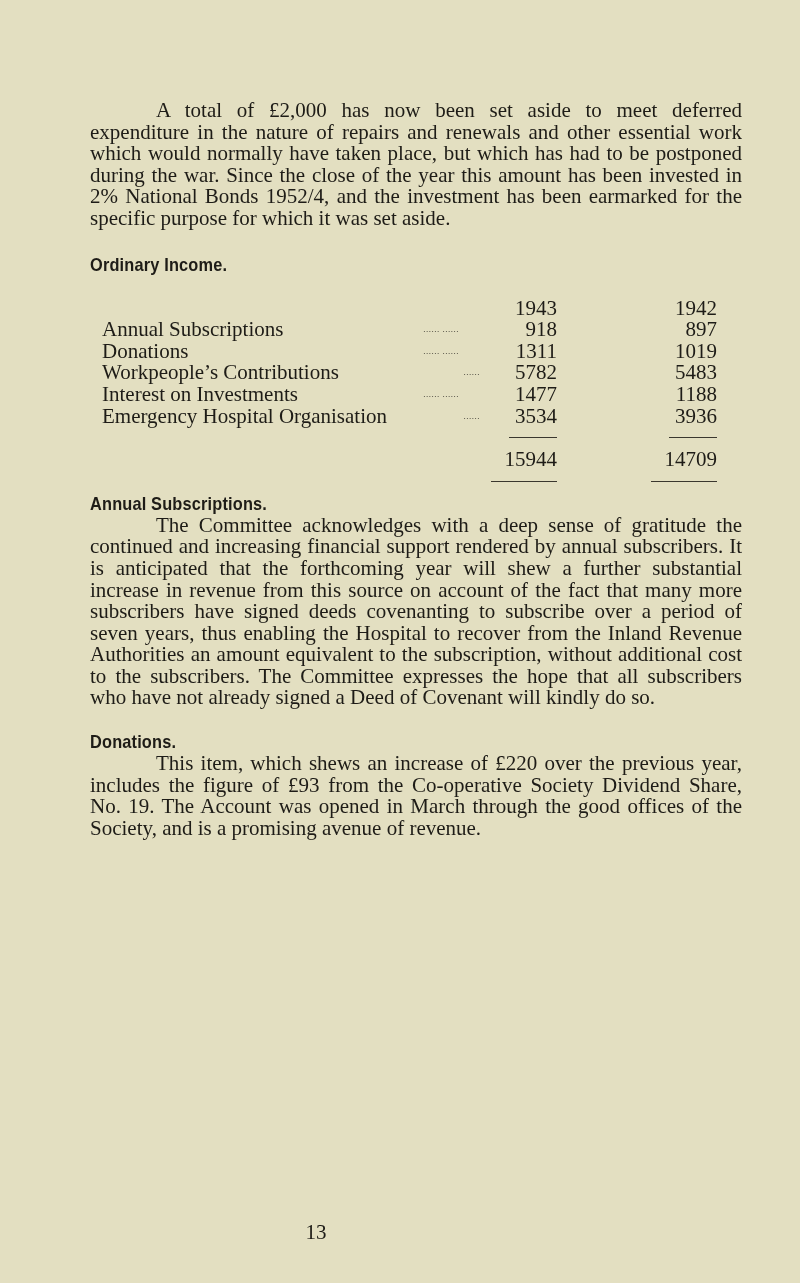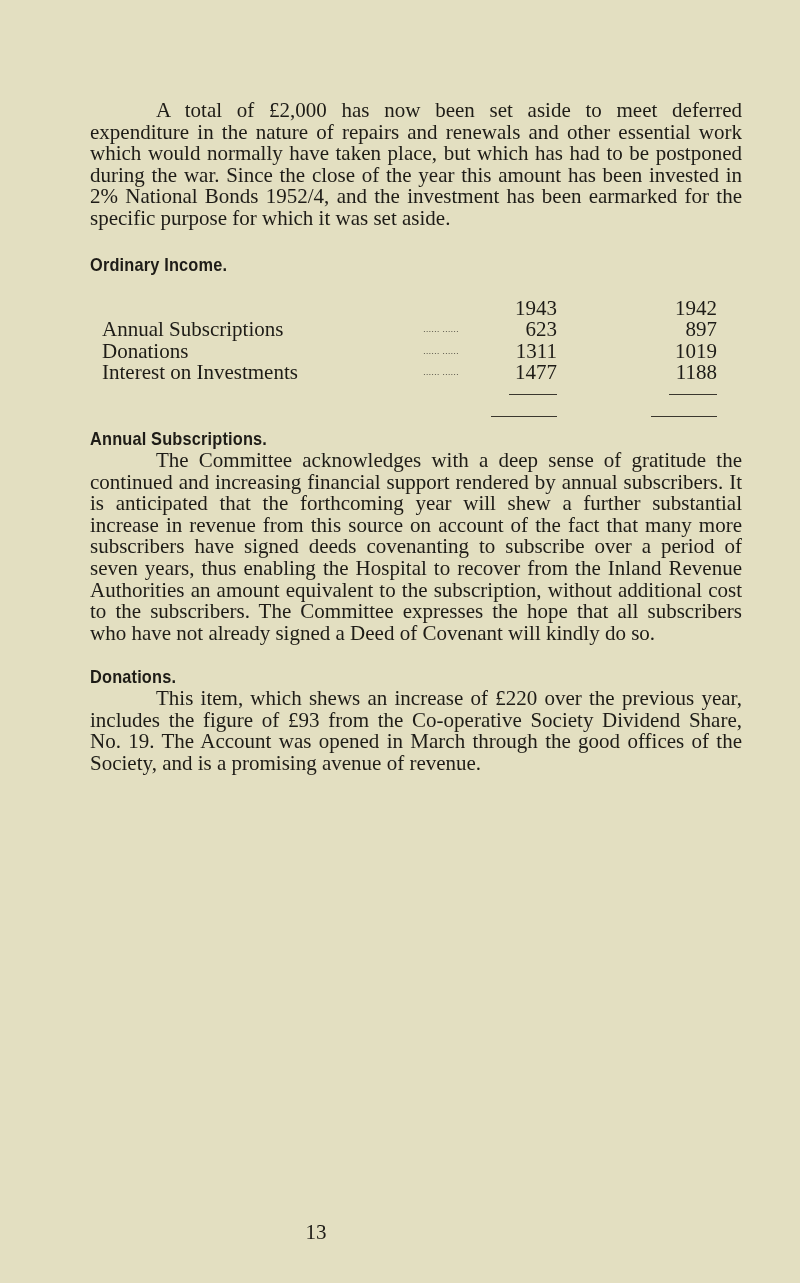--- a/index.html
+++ b/index.html
@@ -72,48 +72,69 @@
         <th style="width:78px"></th>
         <th class="num">1943</th>
         <th class="spacer"></th>
         <th class="num2" style="width:40px;text-align:right">1942</th>
       </tr>
     </thead>
     <tbody>
       <tr>
         <td class="label">Annual Subscriptions</td>
         <td class="dots">......   ......</td>
-        <td class="num">623</td>
+        <td class="num">918</td>
         <td class="spacer"></td>
         <td class="num2" style="width:40px">897</td>
       </tr>
       <tr>
         <td class="label">Donations</td>
         <td class="dots">......   ......</td>
         <td class="num">1311</td>
         <td class="spacer"></td>
         <td class="num2">1019</td>
       </tr>
       <tr>
+        <td class="label">Workpeople’s Contributions</td>
+        <td class="dots" style="text-align:right">......</td>
+        <td class="num">5782</td>
+        <td class="spacer"></td>
+        <td class="num2">5483</td>
+      </tr>
+      <tr>
         <td class="label">Interest on Investments</td>
         <td class="dots">......   ......</td>
         <td class="num">1477</td>
         <td class="spacer"></td>
         <td class="num2">1188</td>
+      </tr>
+      <tr>
+        <td class="label">Emergency Hospital Organisation</td>
+        <td class="dots" style="text-align:right">......</td>
+        <td class="num">3534</td>
+        <td class="spacer"></td>
+        <td class="num2">3936</td>
       </tr>
       <tr>
         <td></td>
           <td></td>
         <td class="rule-cell">
             <div class="rule"></div>
           </td>
         <td></td>
         <td class="rule-cell">
             <div class="rule"></div>
           </td>
+      </tr>
+      <tr>
+        <td></td>
+          <td></td>
+        <td class="num">15944</td>
+        <td></td>
+        <td class="num2">14709</td>
       </tr>
       <tr>
         <td></td>
           <td></td>
         <td class="rule-cell">
             <div class="rule" style="width:66px"></div>
           </td>
         <td></td>
         <td class="rule-cell">
             <div class="rule" style="width:66px"></div>

